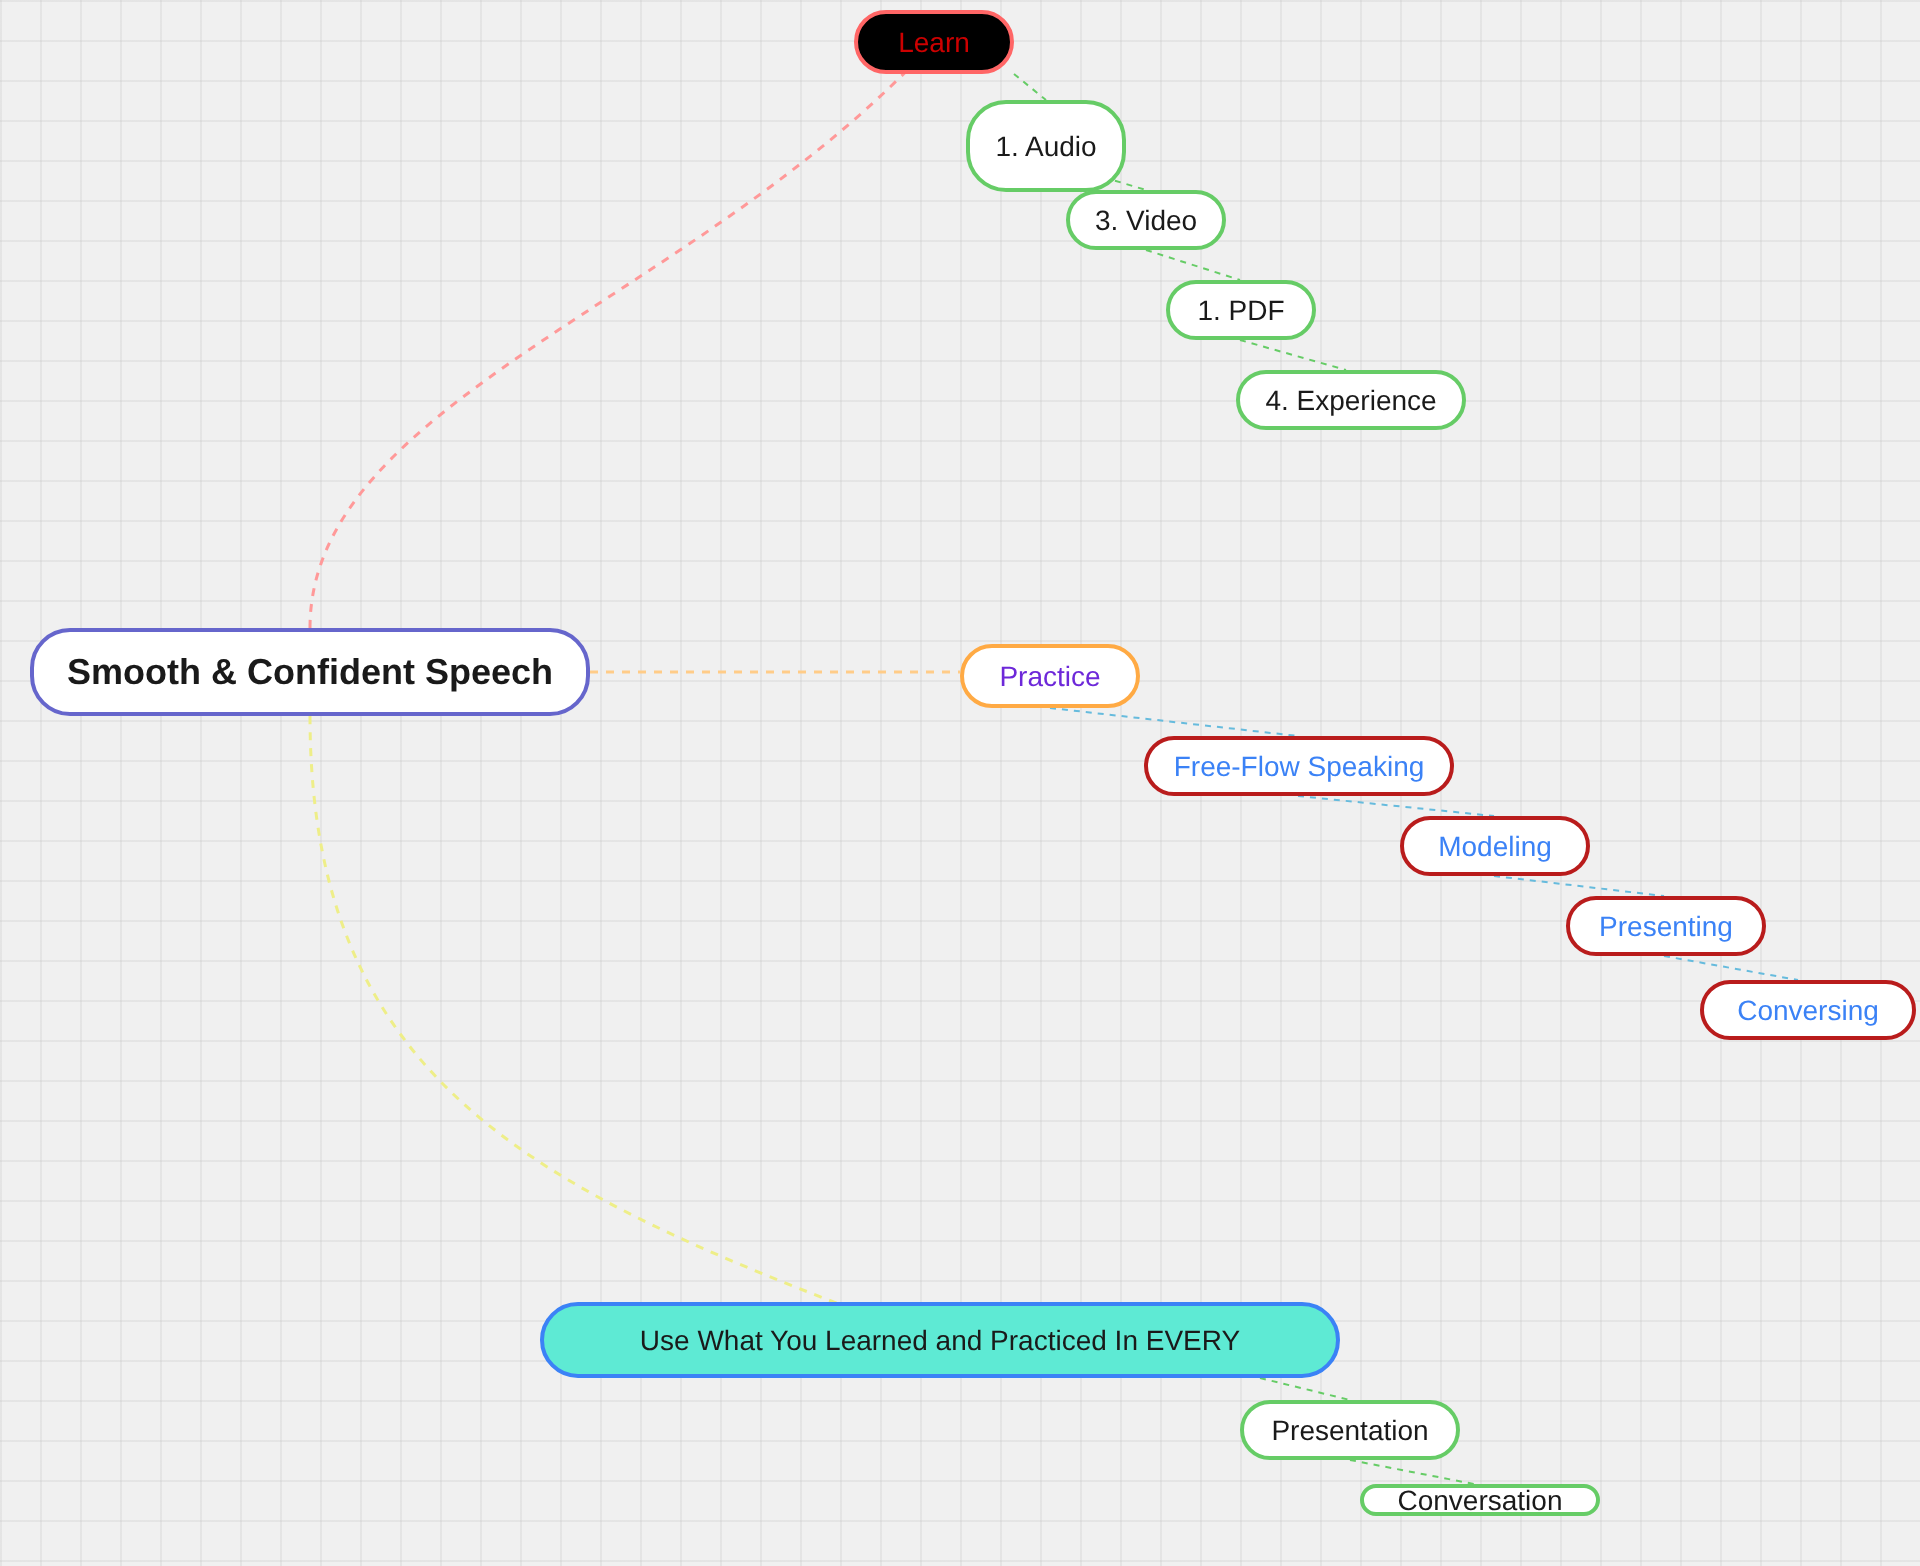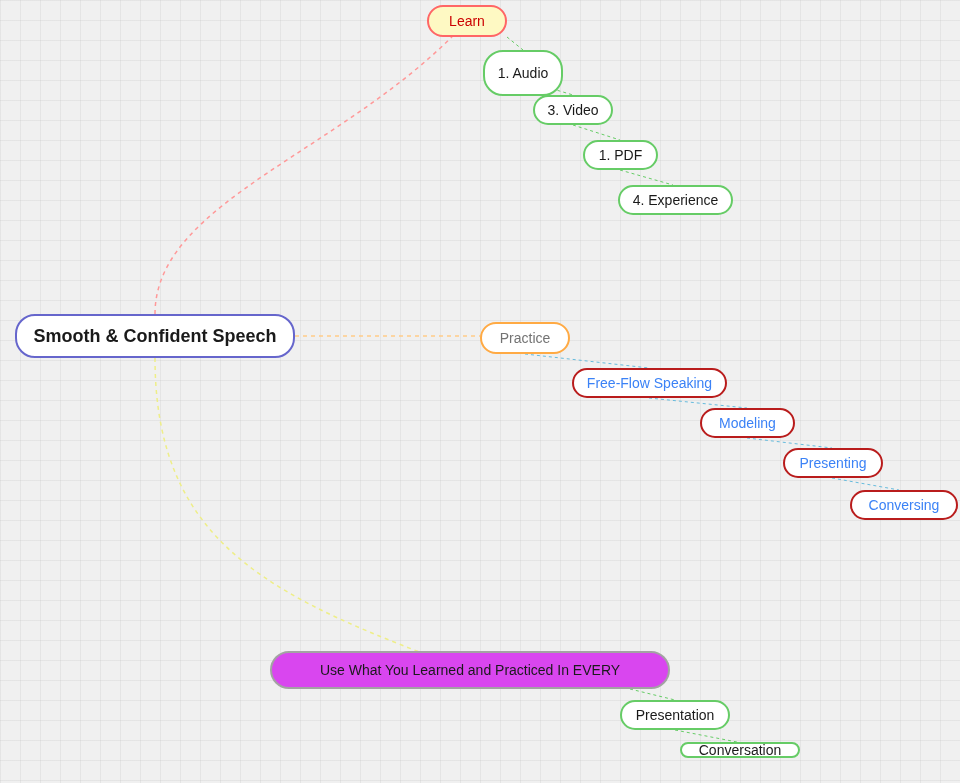--- a/index.html
+++ b/index.html
@@ -33,45 +33,45 @@
       background: white;
       color: #1a1a1a;
       font-size: 18px;
       font-weight: bold;
       border-radius: 20px;
       padding: 10px 20px;
     }
 
     .node-learn {
       border: 2px solid #ff6666;
-      background: #fef9c3;
+      background: #000000;
       color: #cc0000;
     }
 
     .node-green {
       border: 2px solid #66cc66;
       background: white;
       color: #1a1a1a;
     }
 
     .node-practice {
       border: 2px solid #ffaa44;
       background: white;
-      color: #737373;
+      color: #6d28d9;
     }
 
     .node-blue {
       border: 2px solid #b91c1c;
       background: white;
       color: #3b82f6;
     }
 
     .node-yellow {
-      border: 2px solid #a3a3a3;
-      background: #d946ef;
+      border: 2px solid #3b82f6;
+      background: #5eead4;
       color: #1a1a1a;
     }
 
     svg.lines {
       position: absolute;
       top: 0;
       left: 0;
       width: 960px;
       height: 783px;
       pointer-events: none;

